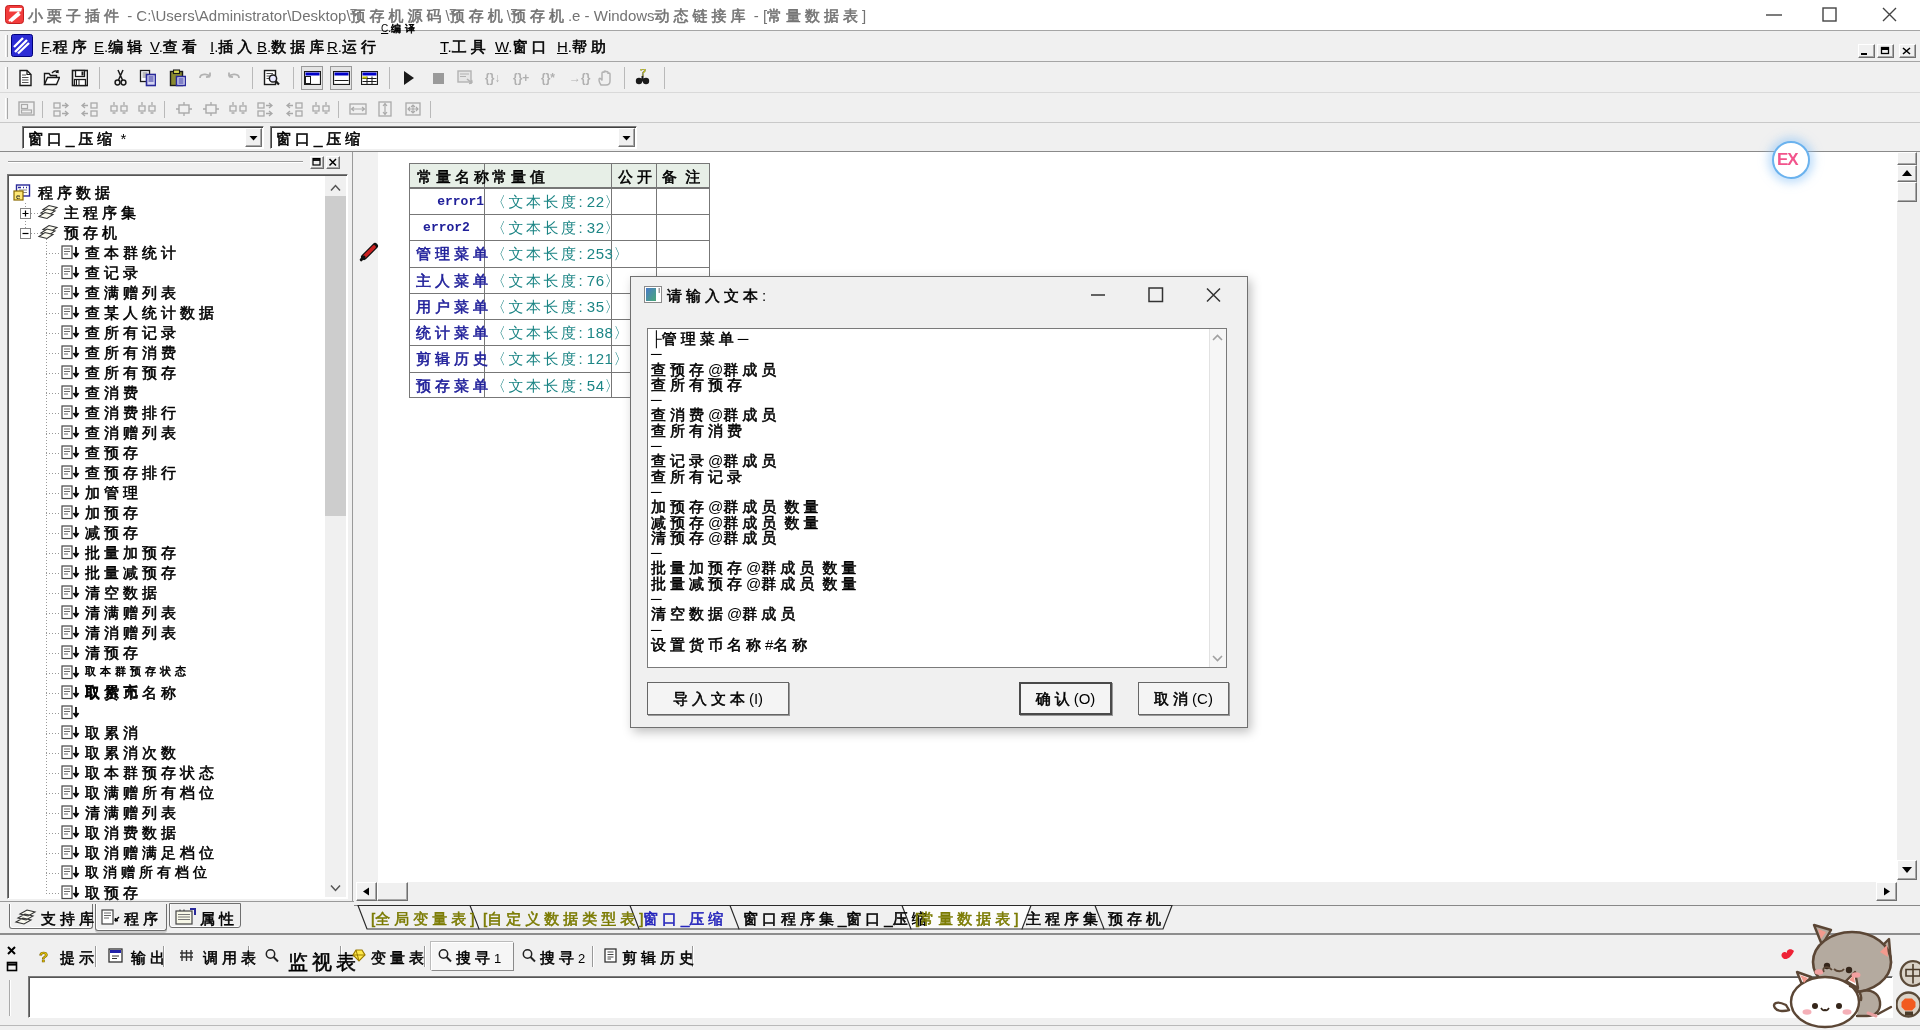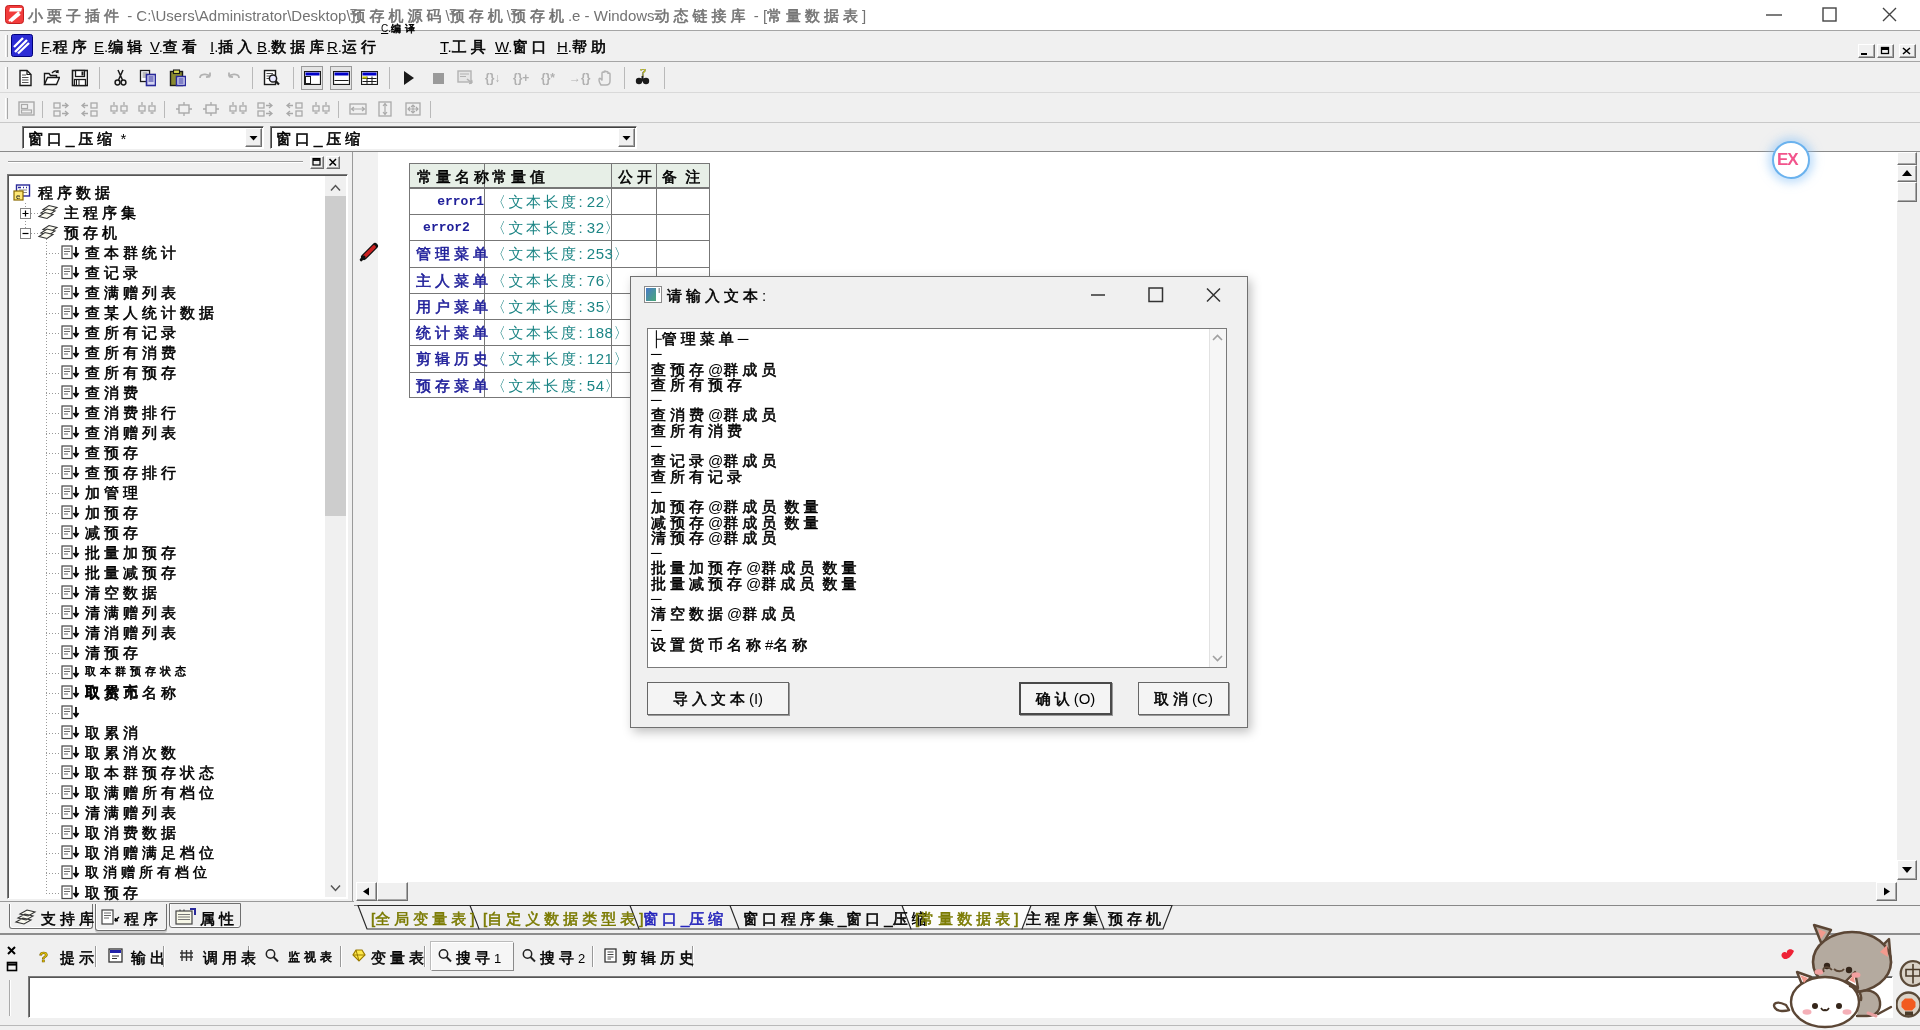--- a/index.html
+++ b/index.html
@@ -653,21 +653,21 @@
   </svg>
 <div class="a cj" style="left:131px;top:949px;font-size:15px">输出</div>
 <svg class="a" style="left:179px;top:948px" width="15" height="15" viewBox="0 0 15 15">
     <path d="M3 2 V13 M7.5 2 V13 M12 2 V13 M1 5 H14 M1 9 H14" stroke="#333" stroke-width="1.4"></path>
   </svg>
 <div class="a cj" style="left:203px;top:949px;font-size:15px">调用表</div>
 <svg class="a" style="left:264px;top:948px" width="15" height="15" viewBox="0 0 15 15">
     <circle cx="6.5" cy="6" r="4.2" fill="none" stroke="#222" stroke-width="1.5"></circle>
     <path d="M9.5 9 L14 13.5" stroke="#222" stroke-width="2"></path>
   </svg>
-<div class="a cj" style="left:288px;top:949px;font-size:12px">监视表</div>
+<div class="a cj" style="left:288px;top:949px;font-size:20px">监视表</div>
 <svg class="a" style="left:352px;top:948px" width="15" height="15" viewBox="0 0 15 15">
     <path d="M4 2 L10 2 L13 7 L7 13 L1 7 Z" fill="#ffe94a" stroke="#9a7a00" stroke-width="1.2"></path>
     <path d="M1 7 L13 7 M7 13 L4 2" stroke="#9a7a00" stroke-width="1"></path>
   </svg>
 <div class="a cj" style="left:371px;top:949px;font-size:15px">变量表</div>
 <svg class="a" style="left:437px;top:948px" width="15" height="15" viewBox="0 0 15 15">
     <circle cx="6.5" cy="6" r="4.2" fill="none" stroke="#222" stroke-width="1.5"></circle>
     <path d="M9.5 9 L14 13.5" stroke="#222" stroke-width="2"></path>
   </svg>
 <div class="a" style="left:456px;top:949px;font-size:15px"><span class="cj">搜寻</span><span style="font-size:13px">1</span></div>

